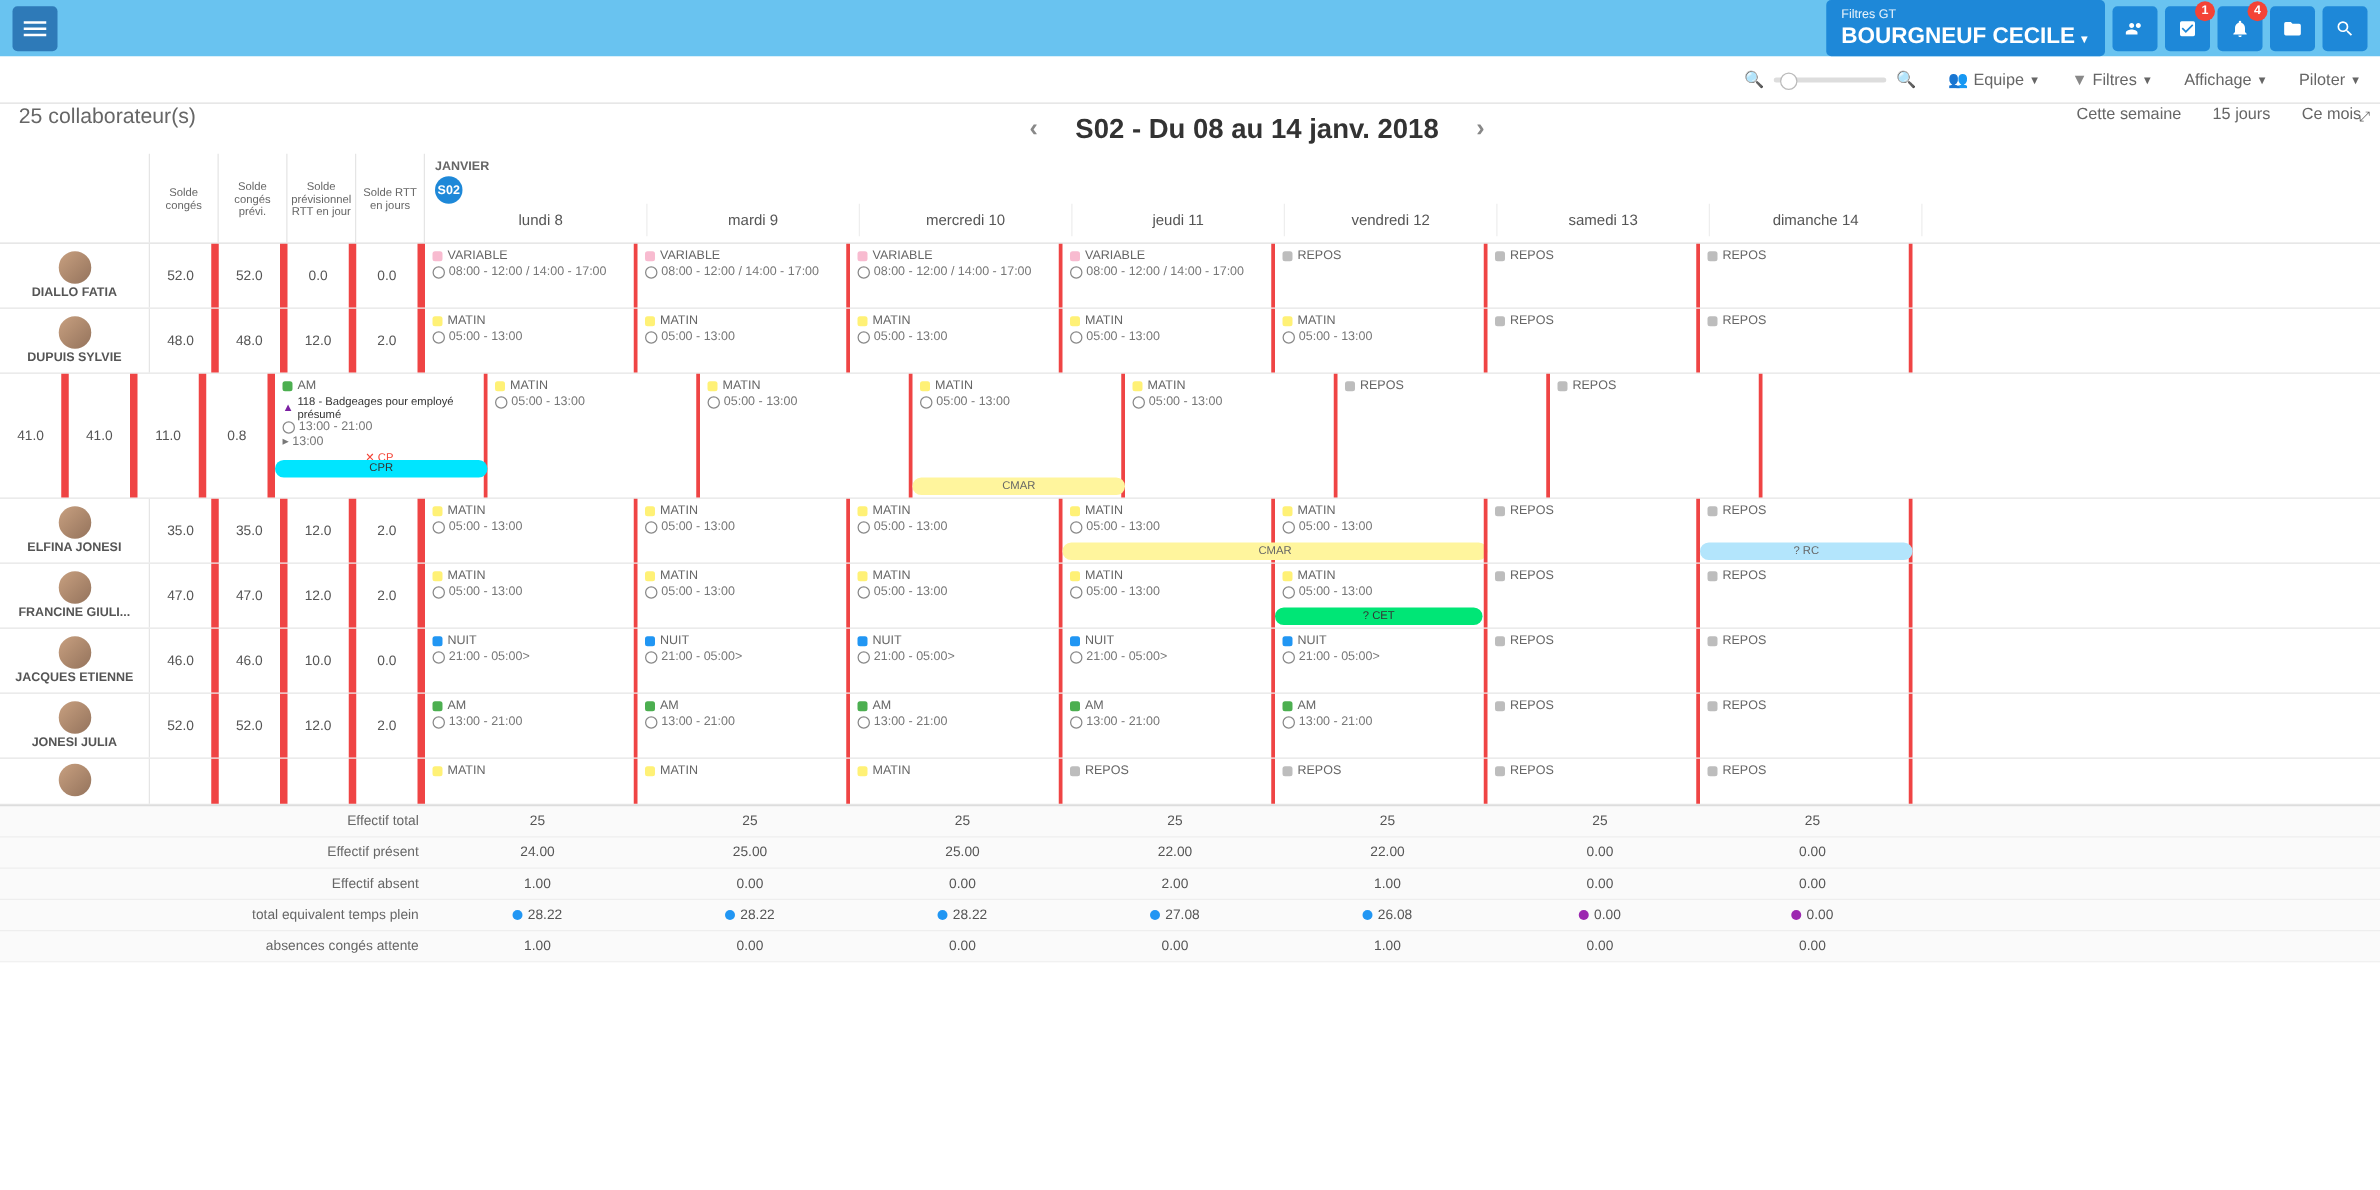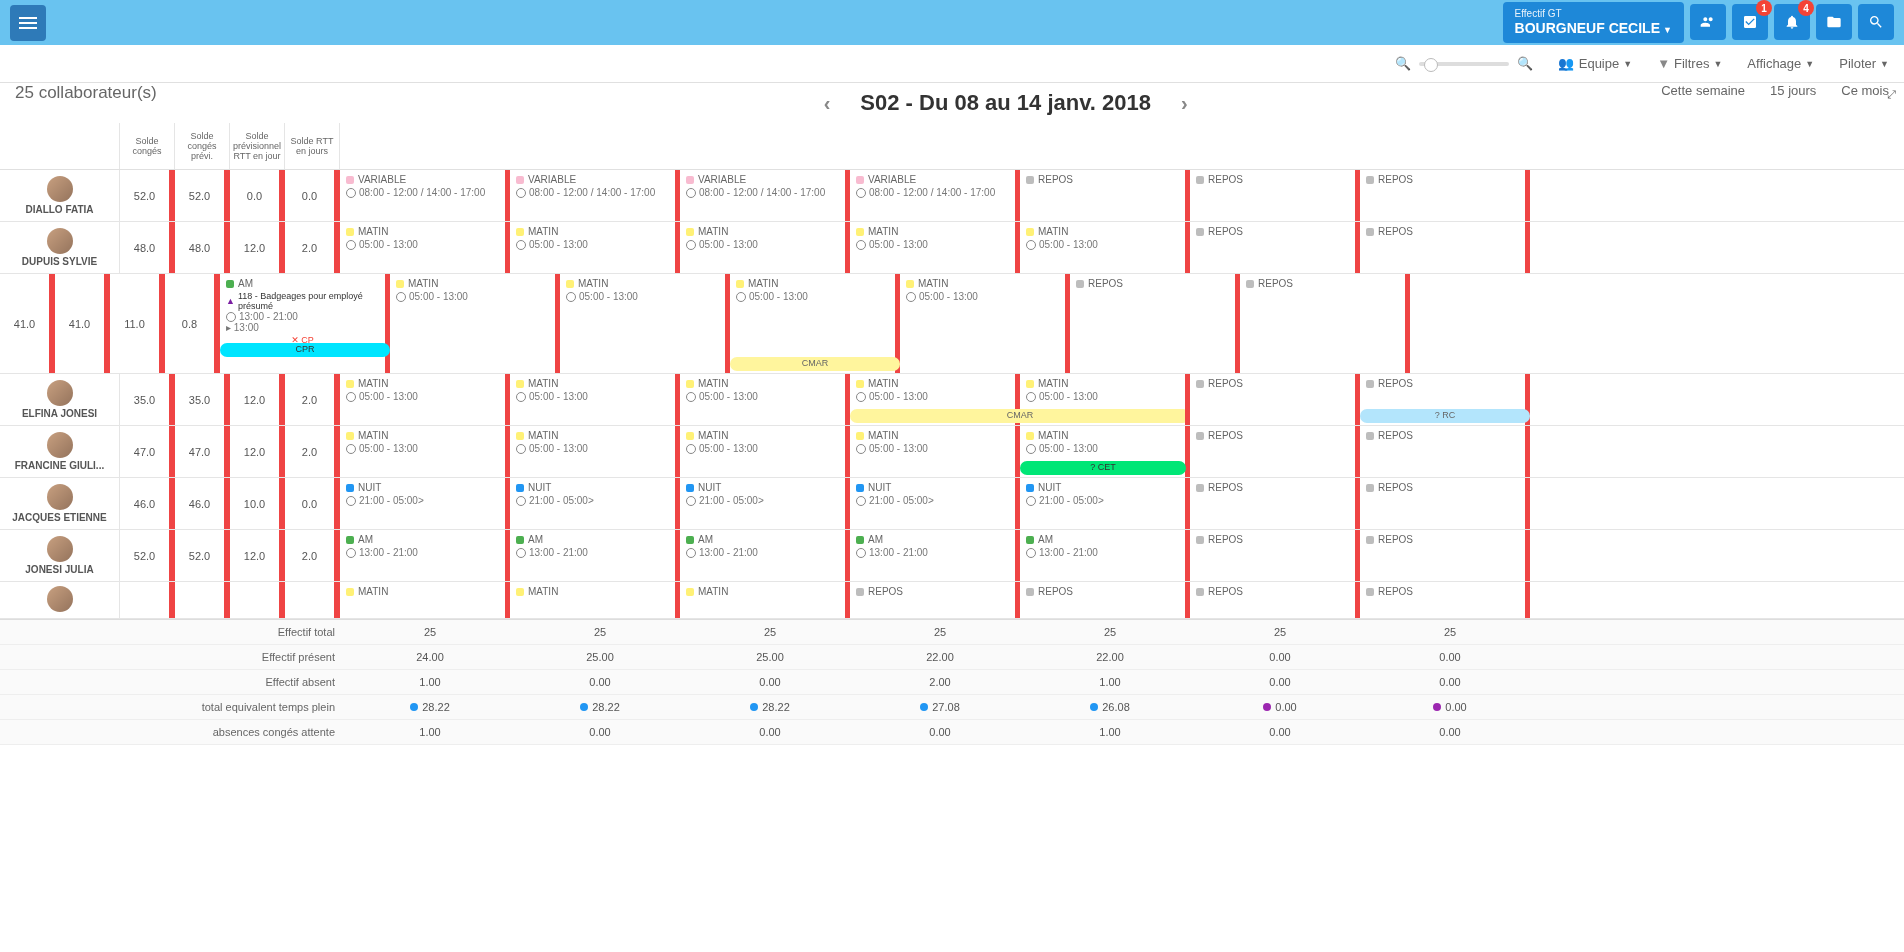--- a/index.html
+++ b/index.html
@@ -5,21 +5,21 @@
 *{margin:0;padding:0;box-sizing:border-box;font-family:Arial,Helvetica,sans-serif}
 body{background:#fff;color:#555;font-size:11px;overflow:hidden}
 .topbar{background:#69c3f0;height:45px;display:flex;align-items:center;padding:0 10px;justify-content:space-between}
 .hamburger{background:#2e7ab8;width:36px;height:36px;border-radius:4px;display:flex;align-items:center;justify-content:center;cursor:pointer}
 .hamburger div{width:18px;height:2px;background:#fff;position:relative}
 .hamburger div::before,.hamburger div::after{content:'';position:absolute;left:0;width:18px;height:2px;background:#fff}
 .hamburger div::before{top:-5px}.hamburger div::after{top:5px}
 .top-right{display:flex;align-items:center;gap:6px}
 .user-box{background:#1e88d8;color:#fff;padding:6px 12px;border-radius:4px;line-height:1.2}
 .user-box .role{font-size:10px;opacity:.9}
-.user-box .name{font-size:14px;font-weight:bold}
+.user-box .name{font-size:18px;font-weight:bold}
 .top-btn{background:#1e88d8;width:36px;height:36px;border-radius:4px;display:flex;align-items:center;justify-content:center;cursor:pointer;position:relative;color:#fff}
 .badge{position:absolute;top:-4px;right:-4px;background:#f44336;color:#fff;border-radius:50%;width:16px;height:16px;font-size:10px;display:flex;align-items:center;justify-content:center;font-weight:bold}
 .toolbar{height:38px;border-bottom:1px solid #e0e0e0;display:flex;align-items:center;justify-content:flex-end;padding:0 15px;gap:25px;color:#666;font-size:13px}
 .toolbar .zoom{display:flex;align-items:center;gap:8px}
 .toolbar .zoom-slider{width:90px;height:4px;background:#ddd;border-radius:2px;position:relative}
 .toolbar .zoom-slider::after{content:'';position:absolute;left:5px;top:-4px;width:12px;height:12px;background:#fff;border:1px solid #bbb;border-radius:50%}
 .tool-item{cursor:pointer;display:flex;align-items:center;gap:4px}
 .header-row{display:flex;height:40px;padding:0 15px}
 .collab-count{font-size:17px;color:#666;flex:0 0 335px}
 .week-nav{flex:1;display:flex;align-items:center;justify-content:center;gap:30px}
@@ -35,21 +35,21 @@
 .month-label{width:1190px;padding:5px 8px}
 .month-label .month{font-size:10px;color:#666;font-weight:bold}
 .week-badge{background:#1e88d8;color:#fff;border-radius:50%;width:22px;height:22px;display:inline-flex;align-items:center;justify-content:center;font-size:10px;font-weight:bold;margin-top:2px}
 .days-row{display:flex}
 .day-col{width:170px;flex-shrink:0;text-align:center;padding:6px 0;font-size:12px;color:#555;border-right:1px solid #eee}
 .emp-row{display:flex;border-bottom:1px solid #e5e5e5;min-height:52px}
 .emp-cell{width:120px;flex-shrink:0;border-right:1px solid #e5e5e5;display:flex;flex-direction:column;align-items:center;justify-content:center;padding:4px;text-align:center}
 .avatar{width:26px;height:26px;border-radius:50%;background:linear-gradient(135deg,#c8a080,#94735c);margin-bottom:2px}
 .emp-name{font-size:10px;font-weight:bold;color:#555}
 .bal-cell{width:55px;flex-shrink:0;border-right:6px solid #ef4444;display:flex;align-items:center;justify-content:center;font-size:11px;color:#555}
-.sched-cell{width:170px;flex-shrink:0;border-right:5px solid #ef4444;padding:4px 6px;position:relative;font-size:10px}
+.sched-cell{width:170px;flex-shrink:0;border-right:3px solid #ef4444;padding:4px 6px;position:relative;font-size:10px}
 .shift-label{display:flex;align-items:center;gap:4px;color:#666;margin-bottom:2px}
 .dot{width:8px;height:8px;border-radius:2px;display:inline-block}
 .dot.variable{background:#f8bbd0}
 .dot.matin{background:#fff176}
 .dot.am{background:#4caf50}
 .dot.nuit{background:#2196f3}
 .dot.repos{background:#bdbdbd}
 .time-line{color:#777;display:flex;align-items:center;gap:3px}
 .clock{width:10px;height:10px;border:1px solid #888;border-radius:50%;position:relative;display:inline-block}
 .warn{color:#333;display:flex;align-items:center;gap:3px;font-size:9px}
@@ -71,21 +71,21 @@
 </style>
 </head>
 <body>
 
 <div class="topbar">
   <div class="hamburger">
       <div></div>
     </div>
   <div class="top-right">
     <div class="user-box">
-      <div class="role">Effectif GT</div>
+      <div class="role">Filtres GT</div>
       <div><span class="name">BOURGNEUF CECILE</span> <span class="caret">▼</span></div>
     </div>
     <div class="top-btn">
         <svg viewBox="0 0 24 24">
           <path d="M16 11c1.66 0 3-1.34 3-3s-1.34-3-3-3-3 1.34-3 3 1.34 3 3 3zm-8 0c1.66 0 3-1.34 3-3S9.66 5 8 5 5 6.34 5 8s1.34 3 3 3zm0 2c-2.33 0-7 1.17-7 3.5V19h14v-2.5c0-2.33-4.67-3.5-7-3.5z"></path>
         </svg>
       </div>
     <div class="top-btn">
         <svg viewBox="0 0 24 24">
           <path d="M19 3H5a2 2 0 00-2 2v14a2 2 0 002 2h14a2 2 0 002-2V5a2 2 0 00-2-2zm-9 14l-5-5 1.41-1.41L10 14.17l7.59-7.59L19 8l-9 9z"></path>
@@ -152,20 +152,29 @@
 </div>
 <div class="expand-icon">⤢</div>
 
 <div class="grid-container" id="grid">
     <div class="grid-header">
       <div class="emp-col"></div>
       <div class="bal-col">Solde congés</div>
       <div class="bal-col">Solde congés prévi.</div>
       <div class="bal-col">Solde prévisionnel RTT en jour</div>
       <div class="bal-col">Solde RTT en jours</div>
+      <div class="month-label"><div class="month">JANVIER</div><div class="week-badge">S02</div><div class="days-row">
+          <div class="day-col">lundi 8</div>
+          <div class="day-col">mardi 9</div>
+          <div class="day-col">mercredi 10</div>
+          <div class="day-col">jeudi 11</div>
+          <div class="day-col">vendredi 12</div>
+          <div class="day-col">samedi 13</div>
+          <div class="day-col">dimanche 14</div>
+        </div></div>
     </div>
     <div class="emp-row" style="">
       <div class="emp-cell">
         <div class="avatar"></div>
         <div class="emp-name">DIALLO FATIA</div>
       </div>
       <div class="bal-cell">52.0</div>
       <div class="bal-cell">52.0</div>
       <div class="bal-cell">0.0</div>
       <div class="bal-cell">0.0</div>

